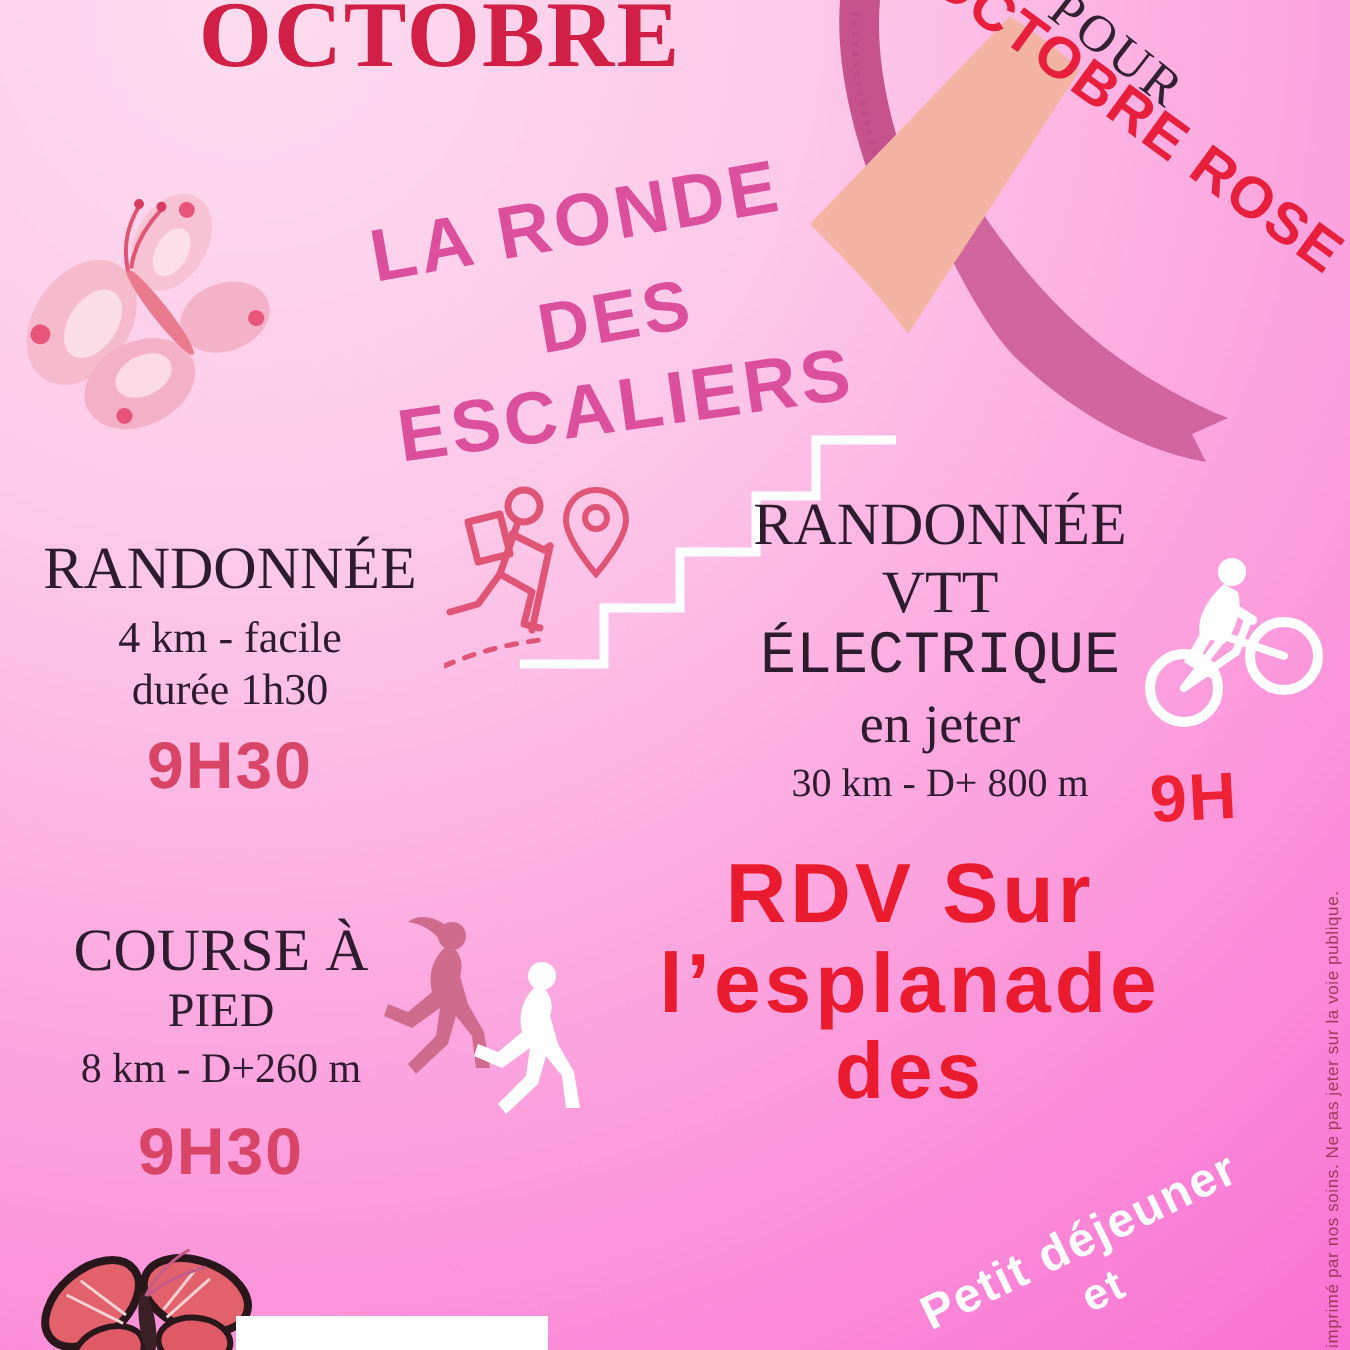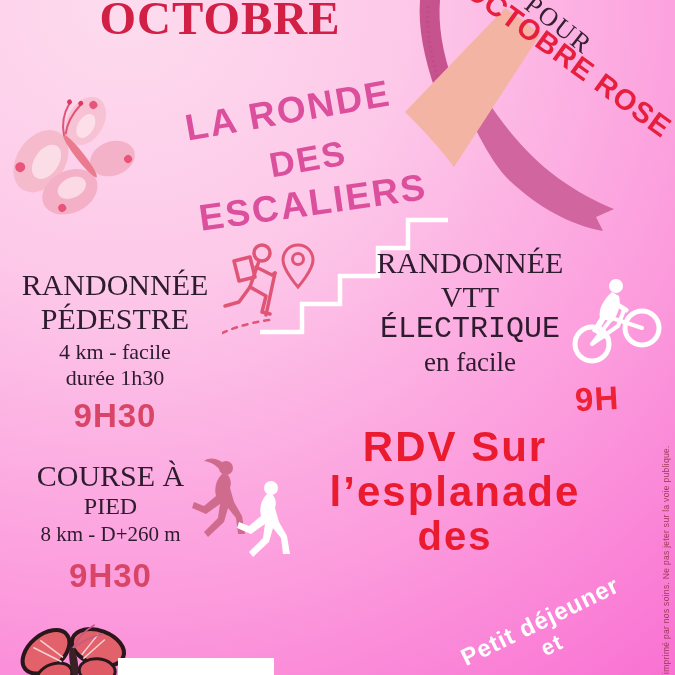--- a/index.html
+++ b/index.html
@@ -90,31 +90,31 @@
     </g>
   </svg>
 
   <svg class="abs" style="left:280px;top:243px;" width="36" height="50" viewBox="0 0 36 50">
     <path d="M18,2 C9,2 3,9 3,17 C3,27 18,44 18,44 C18,44 33,27 33,17 C33,9 27,2 18,2 Z" stroke="#e05575" stroke-width="3" fill="none"></path>
     <circle cx="18" cy="16" r="5.5" stroke="#e05575" stroke-width="3" fill="none"></circle>
   </svg>
 
   <div class="abs ctr" style="left:10px;top:268px;width:210px;">
     <div class="serif-head" style="font-size:30px;">RANDONNÉE</div>
-    <div class="serif-head" style="font-size:30px;">PÉDESTRE</div>
     <div class="detail" style="font-size:22px;margin-top:4px;">4 km - facile</div>
     <div class="detail" style="font-size:22px;">durée 1h30</div>
     <div class="marker time" style="margin-top:6px;">9H30</div>
   </div>
 
   <div class="abs ctr" style="left:352px;top:246px;width:236px;">
     <div class="serif-head" style="font-size:30px;">RANDONNÉE</div>
     <div class="serif-head" style="font-size:30px;">VTT</div>
     <div class="serif-head" style="font-size:30px;font-family:Liberation Mono, monospace;">ÉLECTRIQUE</div>
-    <div class="detail" style="font-size:27px;">en facile</div>
+    <div class="detail" style="font-size:27px;">en jeter</div>
+    <div class="detail" style="font-size:20px;margin-top:3px;">30 km - D+ 800 m</div>
   </div>
   <div class="abs marker time time-red" style="left:575px;top:380px;transform:rotate(-3deg);">9H</div>
 
   <svg class="abs" style="left:548px;top:268px;" width="115" height="100" viewBox="0 0 115 100">
     <g stroke="#ffffff" fill="none" stroke-linecap="round">
       <circle cx="44" cy="76" r="17" stroke-width="5"></circle>
       <circle cx="94" cy="60" r="17" stroke-width="5"></circle>
       <path d="M44,76 L64,50 L94,60 M64,50 L58,44 M76,42 L70,58 M44,76 L70,58" stroke-width="4"></path>
       <path d="M62,32 L78,42" stroke-width="5"></path>
       <path d="M56,48 L48,62 L58,68" stroke-width="6"></path>

